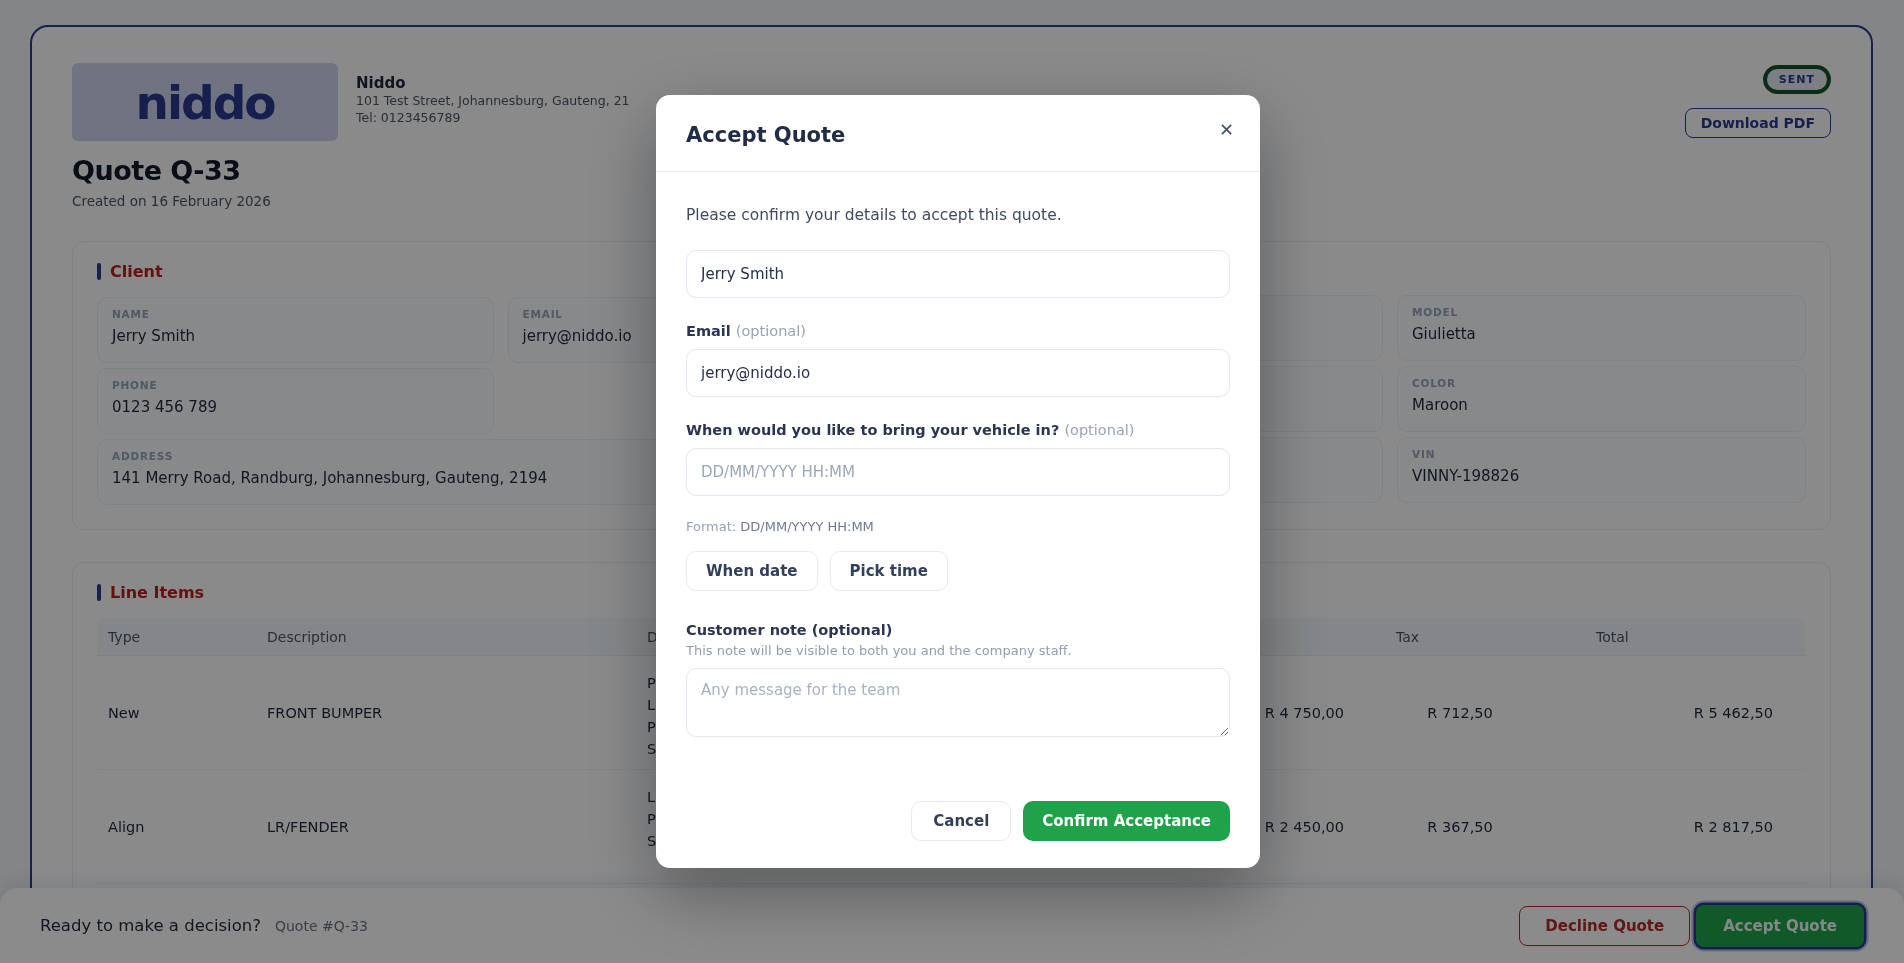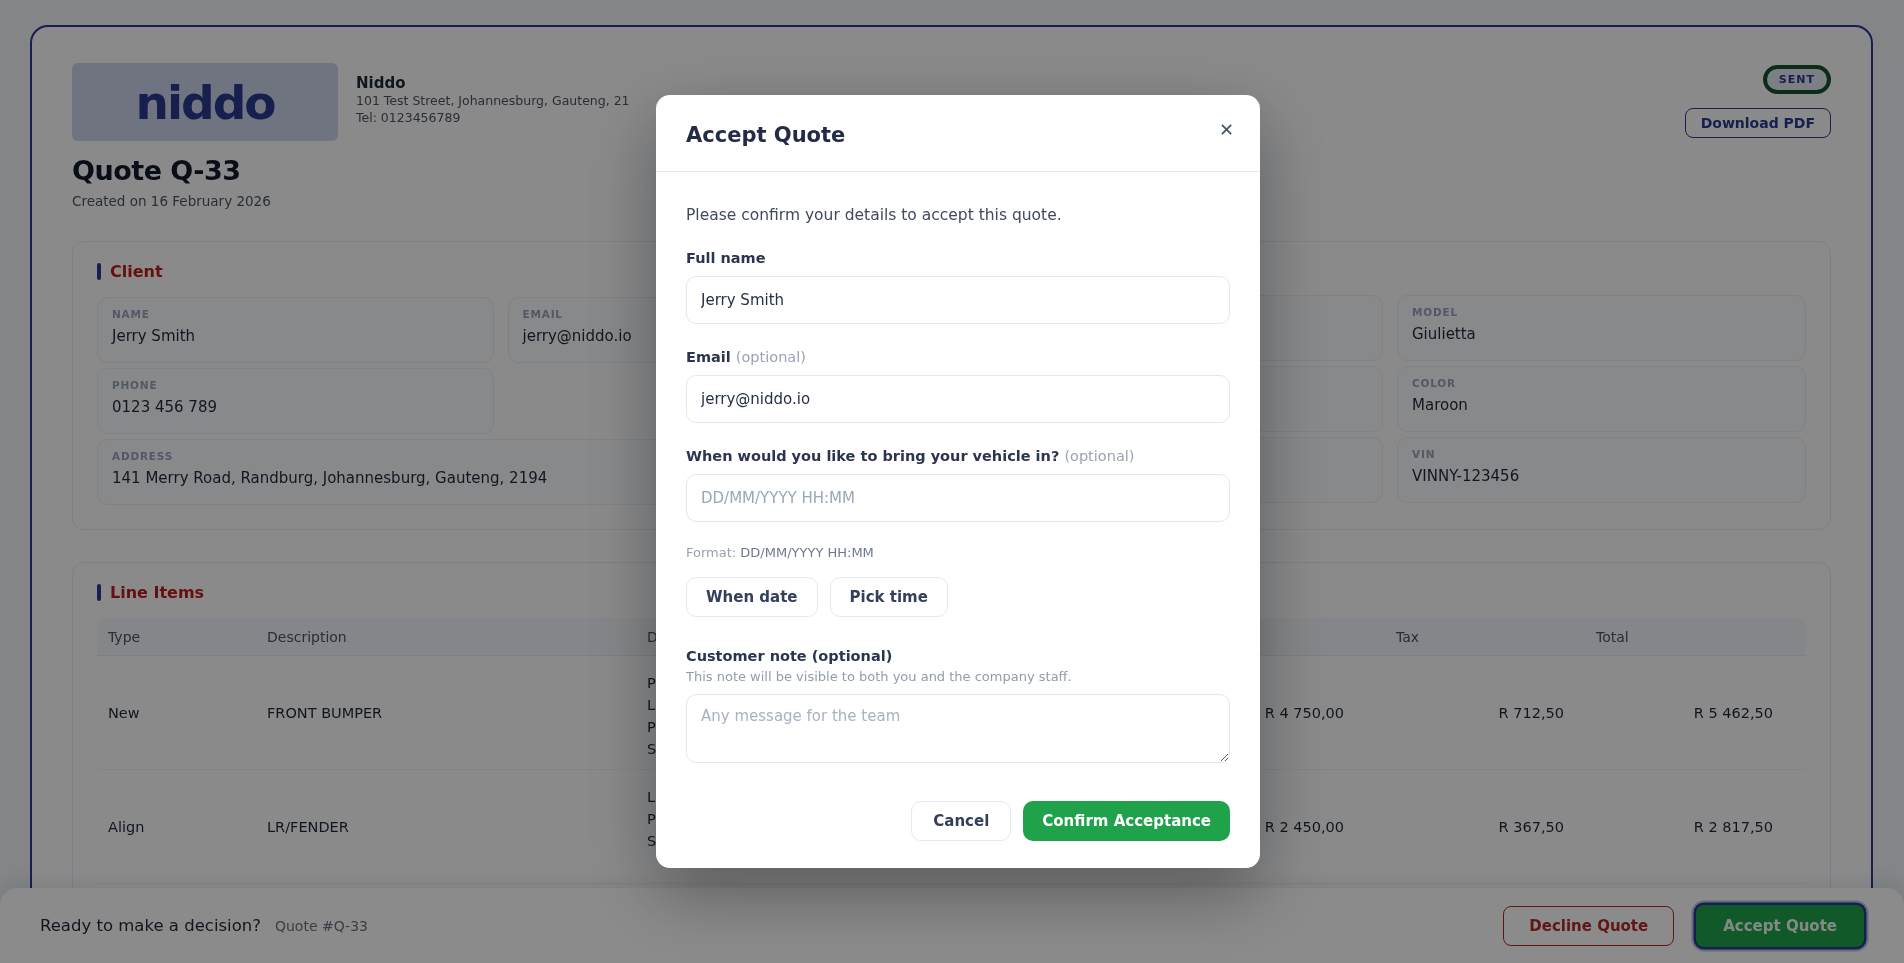--- a/index.html
+++ b/index.html
@@ -57,41 +57,41 @@
   .line-items-card { background:#fbfcfe; border:1px solid #e5eaf1; border-radius:12px; padding:20px 24px; margin-top:32px; min-height:380px; }
   .li-table { width:100%; }
   .li-header { display:flex; background:#f1f5f9; border-radius:6px 6px 0 0; border-bottom:1px solid #e2e8f0; height:38px; align-items:center; }
   .li-row { display:flex; border-bottom:1px solid #edf1f5; min-height:114px; align-items:center; }
   .col-type { width:170px; padding-left:11px; }
   .col-desc { width:380px; }
   .col-details { flex:1; }
   .col-price { width:210px; text-align:right; padding-right:12px; }
   .col-tax { width:220px; }
   .col-tax.hdr { padding-left:40px; }
-  .col-tax.val { text-align:right; padding-right:12px; }
+  .col-tax.val { text-align:center; padding-right:12px; }
   .col-total { width:230px; }
   .col-total.hdr { padding-left:20px; }
   .col-total.val { text-align:right; padding-right:33px; }
   .li-header > div { font-size:14px; color:#475569; }
   .li-row > div { font-size:14.5px; color:#1f2937; }
   .details-cell { align-self:stretch; padding-top:16px; line-height:22px; font-size:12.5px; color:#4b5563; }
 
   
   .chat-bubble { position:fixed; left:-26px; bottom:-14px; width:64px; height:64px; background:#2f877f; border-radius:18px; z-index:4; }
 
   
   .bottom-bar {
     position:fixed; left:0; right:0; bottom:0; height:75px; z-index:5;
     background:#fdfdfe; border-radius:18px 18px 0 0;
     box-shadow:0 -6px 18px rgba(15,23,42,0.08);
     display:flex; align-items:center; padding:0 40px;
   }
   .bar-prompt { font-size:16.5px; font-weight:500; color:#1f2937; }
   .bar-ref { font-size:14px; color:#6b7280; margin-left:14px; }
-  .bar-buttons { margin-left:auto; display:flex; gap:22px; align-items:center; }
+  .bar-buttons { margin-left:auto; display:flex; gap:6px; align-items:center; }
   .decline-btn {
     background:transparent; border:1.5px solid #b32b2b; color:#b32b2b;
     font-size:15px; font-weight:600; padding:10px 25px; border-radius:8px;
     font-family:inherit; cursor:pointer;
   }
   .accept-btn {
     background:#1fa24a; border:none; color:#eefcf2;
     font-size:15px; font-weight:600; padding:12px 27px; border-radius:8px;
     font-family:inherit; cursor:pointer;
     box-shadow:0 0 0 2.5px #2b3a8f, 0 0 0 4.5px rgba(125,150,225,0.55);
@@ -212,21 +212,21 @@
           <div class="field-value">Giulietta</div>
         </div>
         <div class="field-box ghost"></div>
         <div class="field-box">
           <div class="field-label">COLOR</div>
           <div class="field-value">Maroon</div>
         </div>
         <div class="field-box ghost"></div>
         <div class="field-box">
           <div class="field-label">VIN</div>
-          <div class="field-value">VINNY-123456</div>
+          <div class="field-value">VINNY-198826</div>
         </div>
       </div>
     </div>
   </div>
 
   <div class="line-items-card">
     <div class="section-title">
       <span class="section-bar"></span>
       <span class="section-label">Line Items</span>
     </div>
@@ -284,21 +284,20 @@
 <div class="overlay"></div>
 
 <div class="modal">
   <div class="modal-header">
     <div class="modal-title">Accept Quote</div>
     <button class="modal-close">✕</button>
   </div>
   <div class="modal-body">
     <div class="modal-intro">Please confirm your details to accept this quote.</div>
 
-    <div class="m-label">Full name</div>
     <input class="m-input" type="text" value="Jerry Smith" style="">
 
     <div class="m-label">
       <span>Email</span>
       <span class="m-optional">(optional)</span>
     </div>
     <input class="m-input" type="text" value="jerry@niddo.io" style="">
 
     <div class="m-label">
       <span>When would you like to bring your vehicle in?</span>

